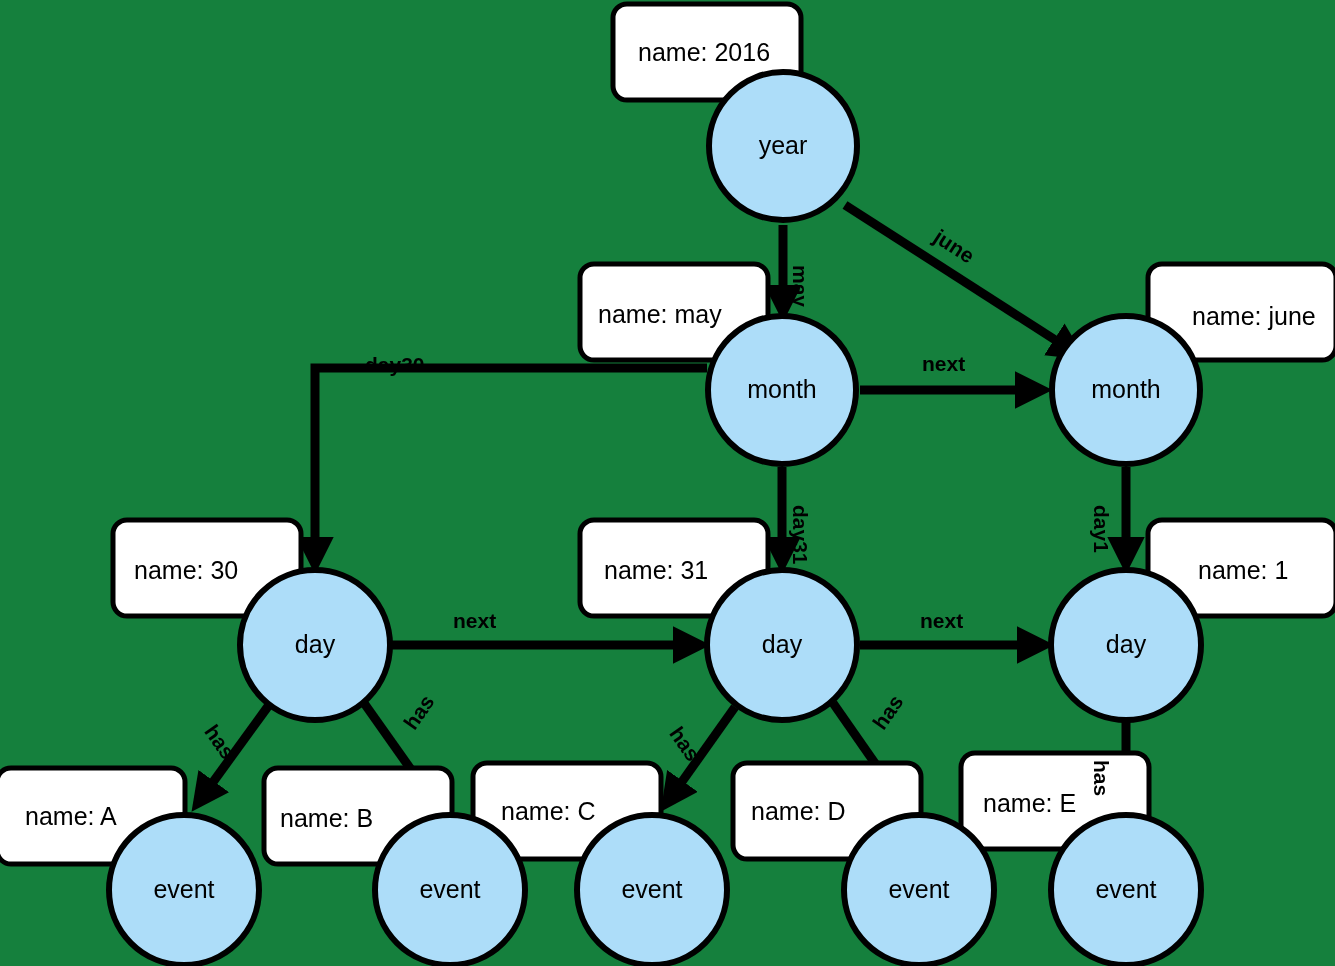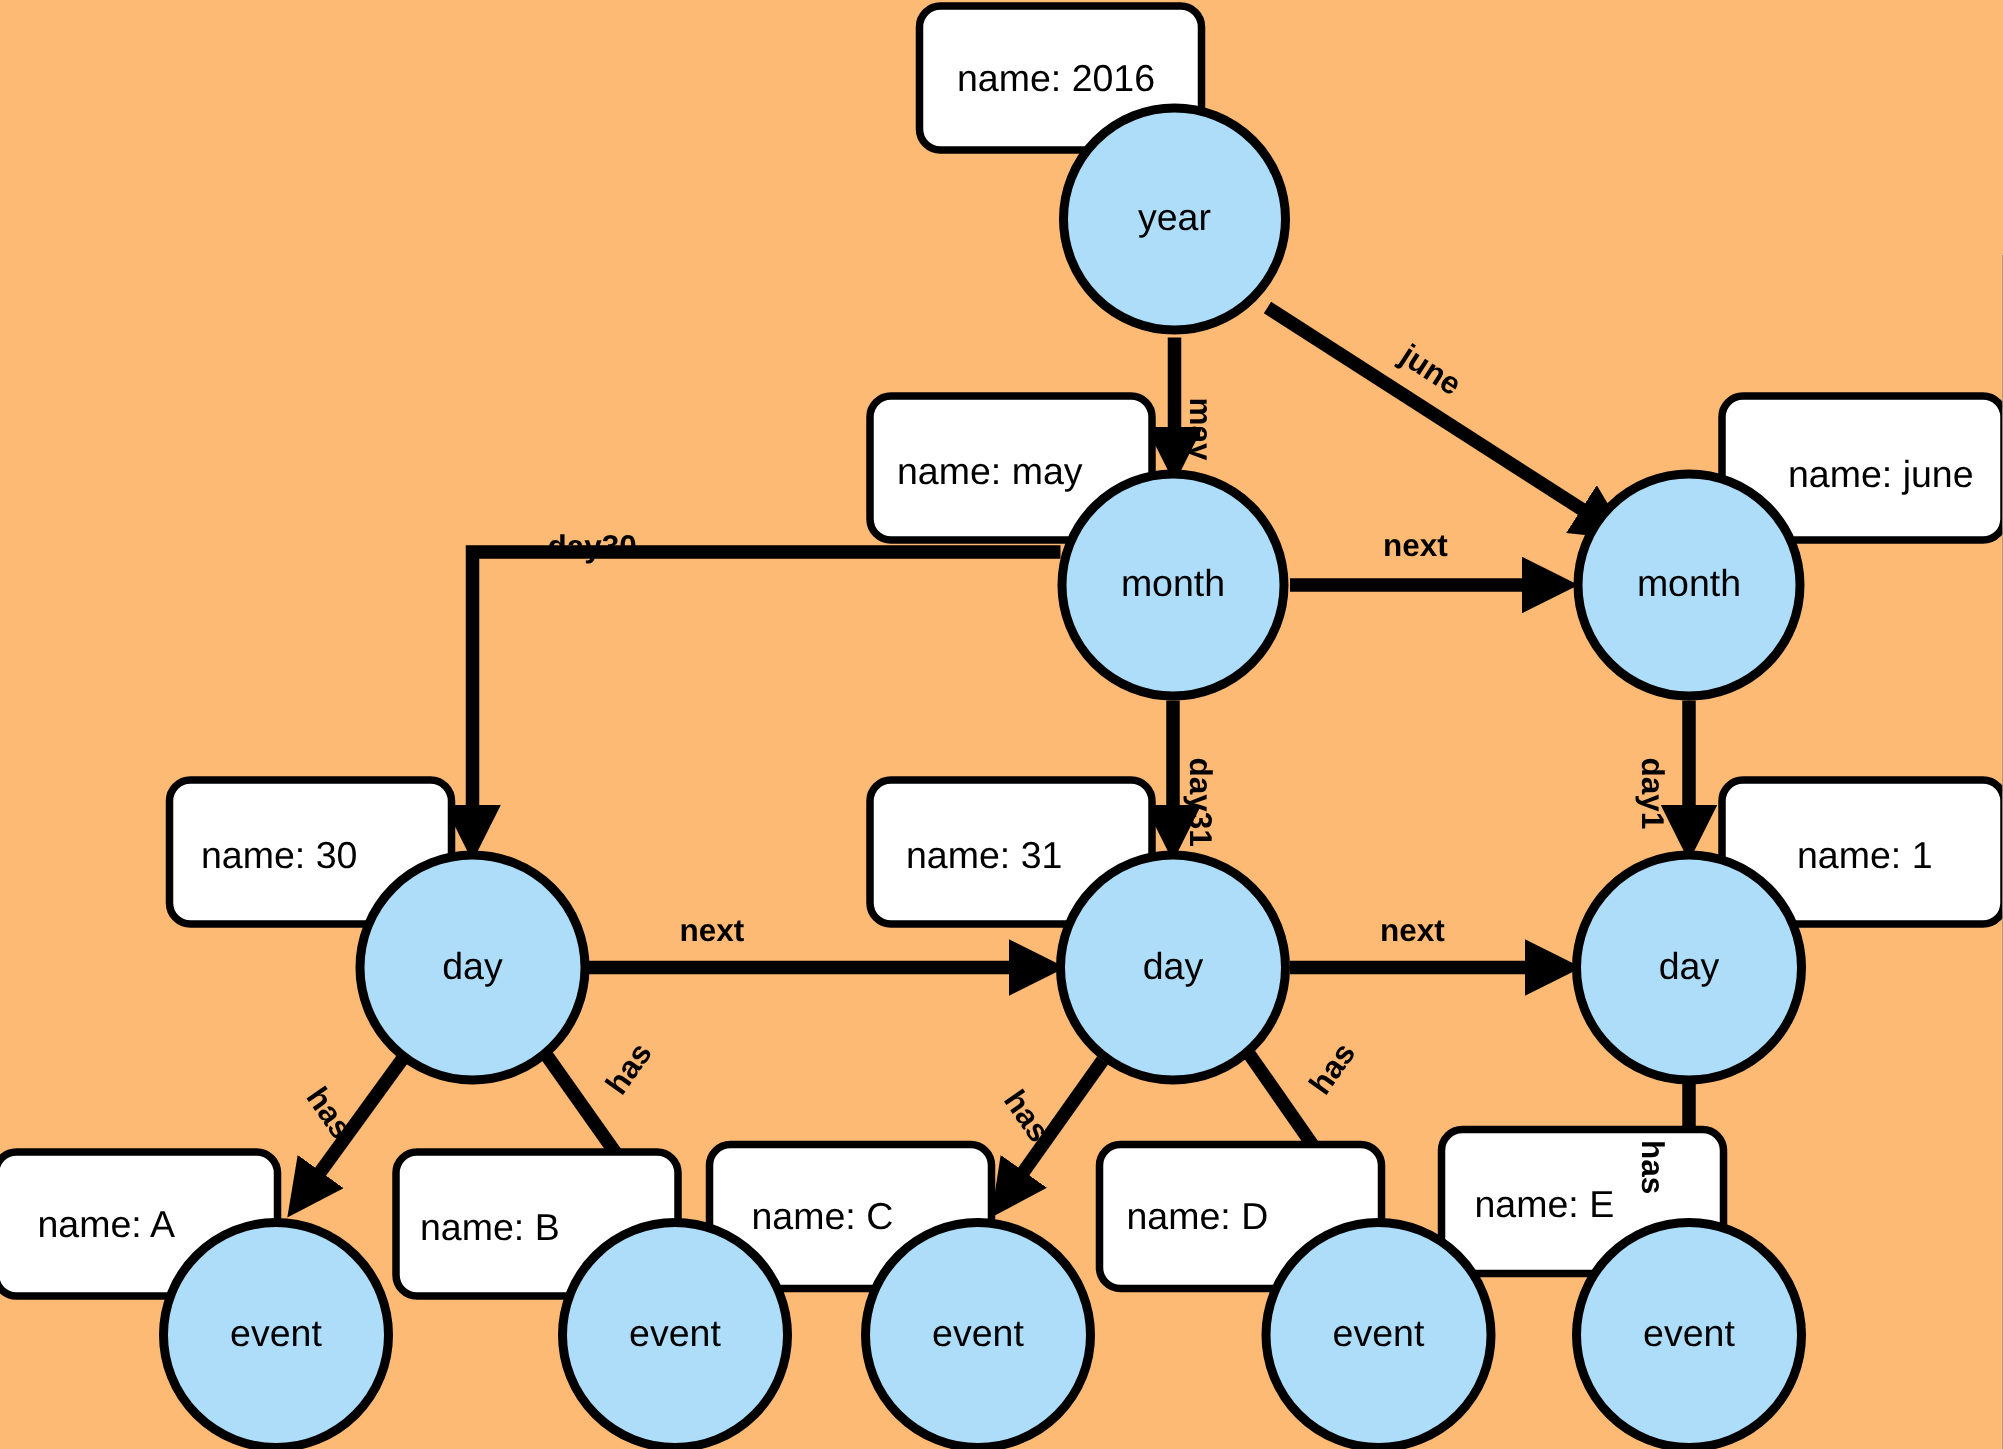--- a/index.html
+++ b/index.html
@@ -4,21 +4,21 @@
 <style>
   html, body {
     margin: 0;
     padding: 0;
     background: #808080;
   }
   #canvas-wrap {
     position: relative;
     width: 1335px;
     height: 966px;
-    background: #fdba74;
+    background: #15803d;
     overflow: hidden;
     font-family: "Liberation Sans", sans-serif;
   }
   svg#graph {
     position: absolute;
     left: 0;
     top: 0;
     width: 1335px;
     height: 966px;
     display: block;

